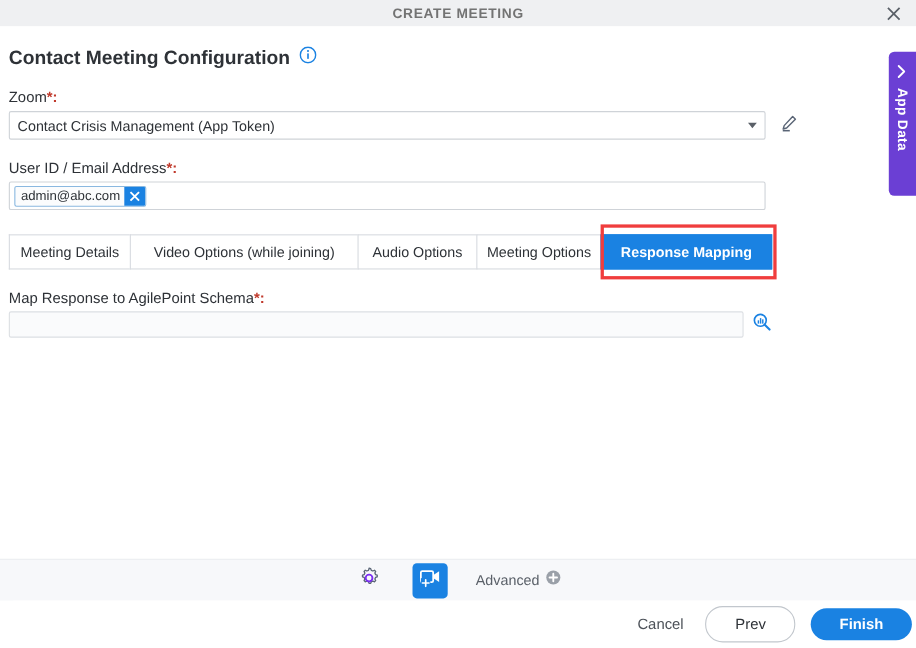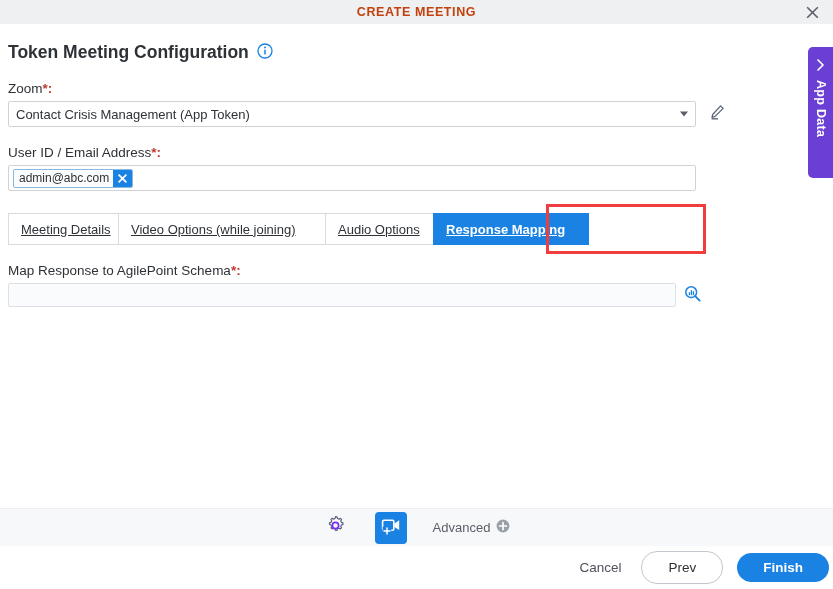--- a/index.html
+++ b/index.html
@@ -19,21 +19,21 @@
   
   .titlebar {
     position: absolute; left: 0; top: 0;
     width: 833px; height: 24px;
     background: #eff0f2;
     display: flex; align-items: center; justify-content: center;
   }
   .titlebar-text {
     font-size: 12.5px;
     letter-spacing: .6px;
-    color: #c2410c;
+    color: #737373;
     font-weight: 600;
   }
   .titlebar-close {
     position: absolute; right: 8px; top: 0;
     width: 26px; height: 24px;
     display: flex; align-items: center; justify-content: center;
     cursor: pointer;
   }
   .titlebar-close svg { display: block; }
 
@@ -130,27 +130,26 @@
     margin-top: 22px;
     height: 32px;
     display: flex;
     align-items: stretch;
     width: 698px;
   }
   .tab {
     border: 1px solid #d8dbe0;
     border-right: none;
     background: #ffffff;
-    display: flex; align-items: center; 
+    display: flex; align-items: center; justify-content: center;
     padding: 15px 12px;
     font-size: 13px;
     color: #2e3237;
     cursor: pointer;
     white-space: nowrap;
-    text-decoration: underline;
   }
   .tab:last-child { border-right: 1px solid #d8dbe0; }
   .tab.active {
     background: #1a82e2;
     color: #ffffff;
     border-color: #1a82e2;
     font-weight: bold;
     border-right: 1px solid #1a82e2;
   }
   .tab-highlight {
@@ -282,21 +281,21 @@
         <svg width="15" height="15" viewBox="0 0 15 15">
           <path d="M2.2 2.2 L12.8 12.8 M12.8 2.2 L2.2 12.8" stroke="#5a6068" stroke-width="1.6" fill="none"></path>
         </svg>
       </span>
     </div>
   </div>
 
   <div class="content">
 
     <div class="page-title-row">
-      <span class="page-title">Token Meeting Configuration</span>
+      <span class="page-title">Contact Meeting Configuration</span>
       <span class="info-icon">
         <svg width="16" height="16" viewBox="0 0 16 16">
           <circle cx="8" cy="8" r="7" fill="none" stroke="#1a82e2" stroke-width="1.3"></circle>
           <circle cx="8" cy="4.4" r="0.95" fill="#1a82e2"></circle>
           <rect x="7.25" y="6.4" width="1.5" height="5.2" rx="0.6" fill="#1a82e2"></rect>
         </svg>
       </span>
     </div>
 
     <div class="field-label">
@@ -333,20 +332,23 @@
 
     <div class="tabstrip">
       <div class="tab" style="width:110px">
         <span>Meeting Details</span>
       </div>
       <div class="tab" style="width:207px">
         <span>Video Options (while joining)</span>
       </div>
       <div class="tab" style="width:108px">
         <span>Audio Options</span>
+      </div>
+      <div class="tab" style="width:113px">
+        <span>Meeting Options</span>
       </div>
       <div class="tab active" style="width:156px">
         <span>Response Mapping</span>
       </div>
       <div class="tab-highlight"></div>
     </div>
 
     <div class="field-label">
       <span>Map Response to AgilePoint Schema</span><span class="req">*:</span>
     </div>

